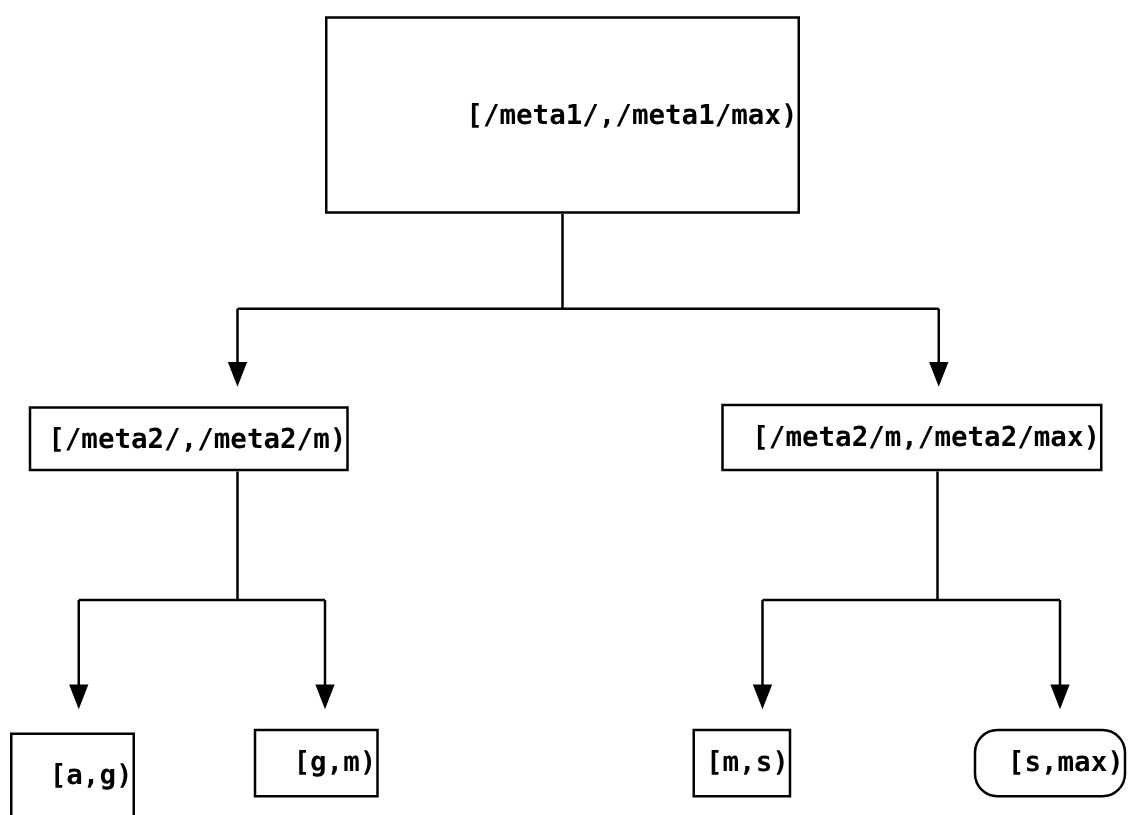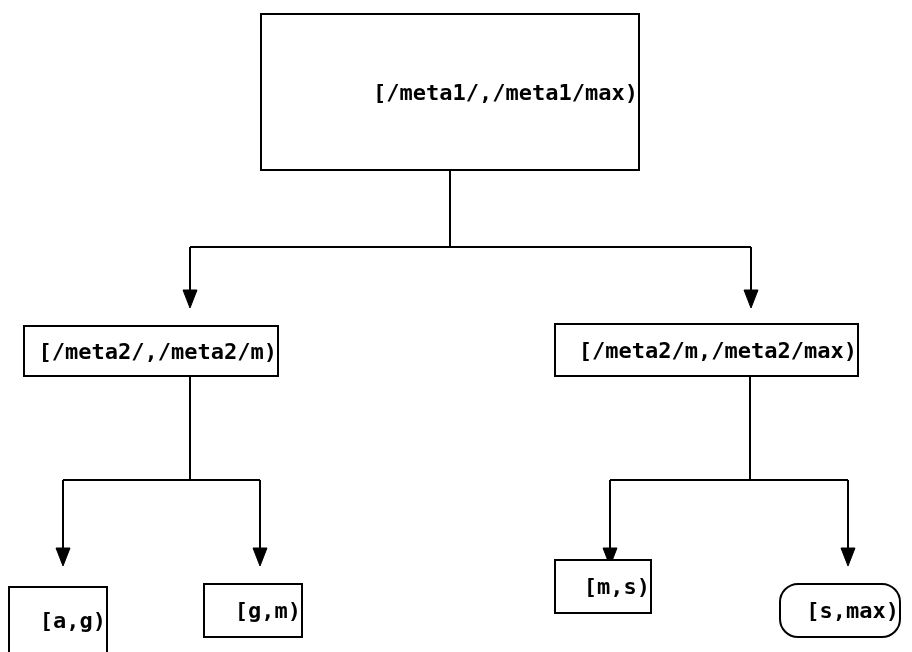--- a/index.html
+++ b/index.html
@@ -43,24 +43,24 @@
     color: var(--text-color, #000000);
     display: flex;
     align-items: center;
     justify-content: flex-end;
     font-size: 22px;
     font-weight: bold;
     white-space: nowrap;
   }
   .node-root      { left: 260px; top: 13px;  width: 380px; height: 158px; }
   .node-mid-left  { left: 23px;  top: 325px; width: 256px; height: 52px; }
-  .node-mid-right { left: 554px; top: 323px; width: 305px; height: 54px; }
+  .node-mid-right { left: 577px; top: 323px; width: 305px; height: 54px; }
   .node-leaf-0    { left: 8px;   top: 586px; width: 100px; height: 69px; }
   .node-leaf-1    { left: 203px; top: 583px; width: 100px; height: 55px; }
-  .node-leaf-2    { left: 554px; top: 559px; width: 98px; height: 55px; }
+  .node-leaf-2    { left: 554px; top: 583px; width: 79px; height: 55px; }
   .node-leaf-3    { left: 779px; top: 583px; width: 122px; height: 55px; border-radius: 19px; }
 </style>
 </head>
 <body>
 
 <div class="stage">
 
   <svg class="connectors" width="912" height="652" viewBox="0 0 912 652" aria-hidden="true">
 
     <g>

